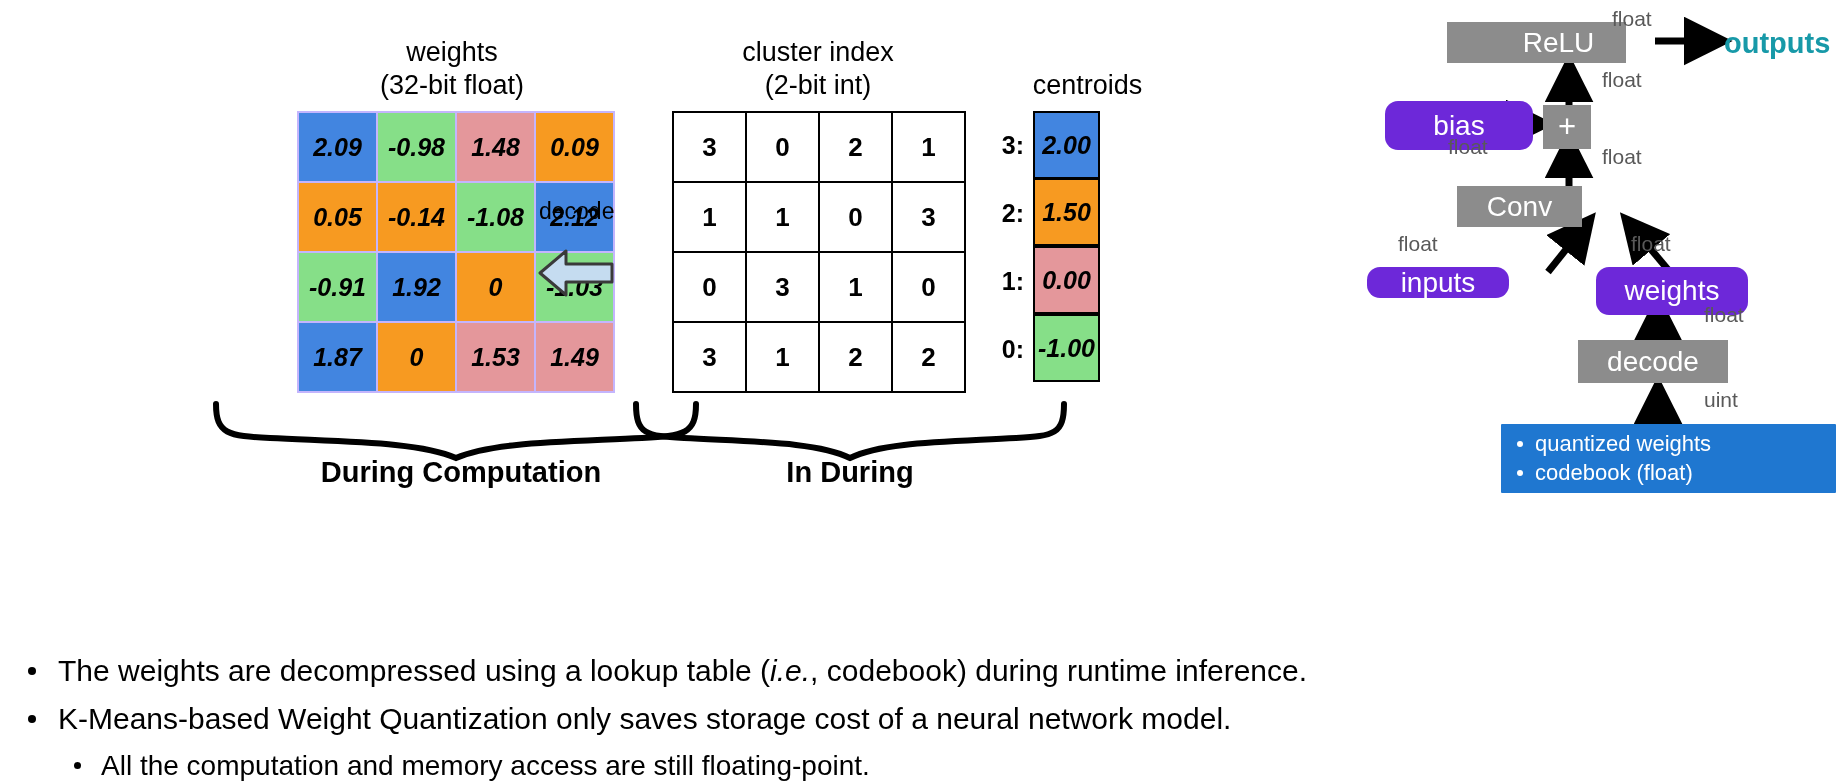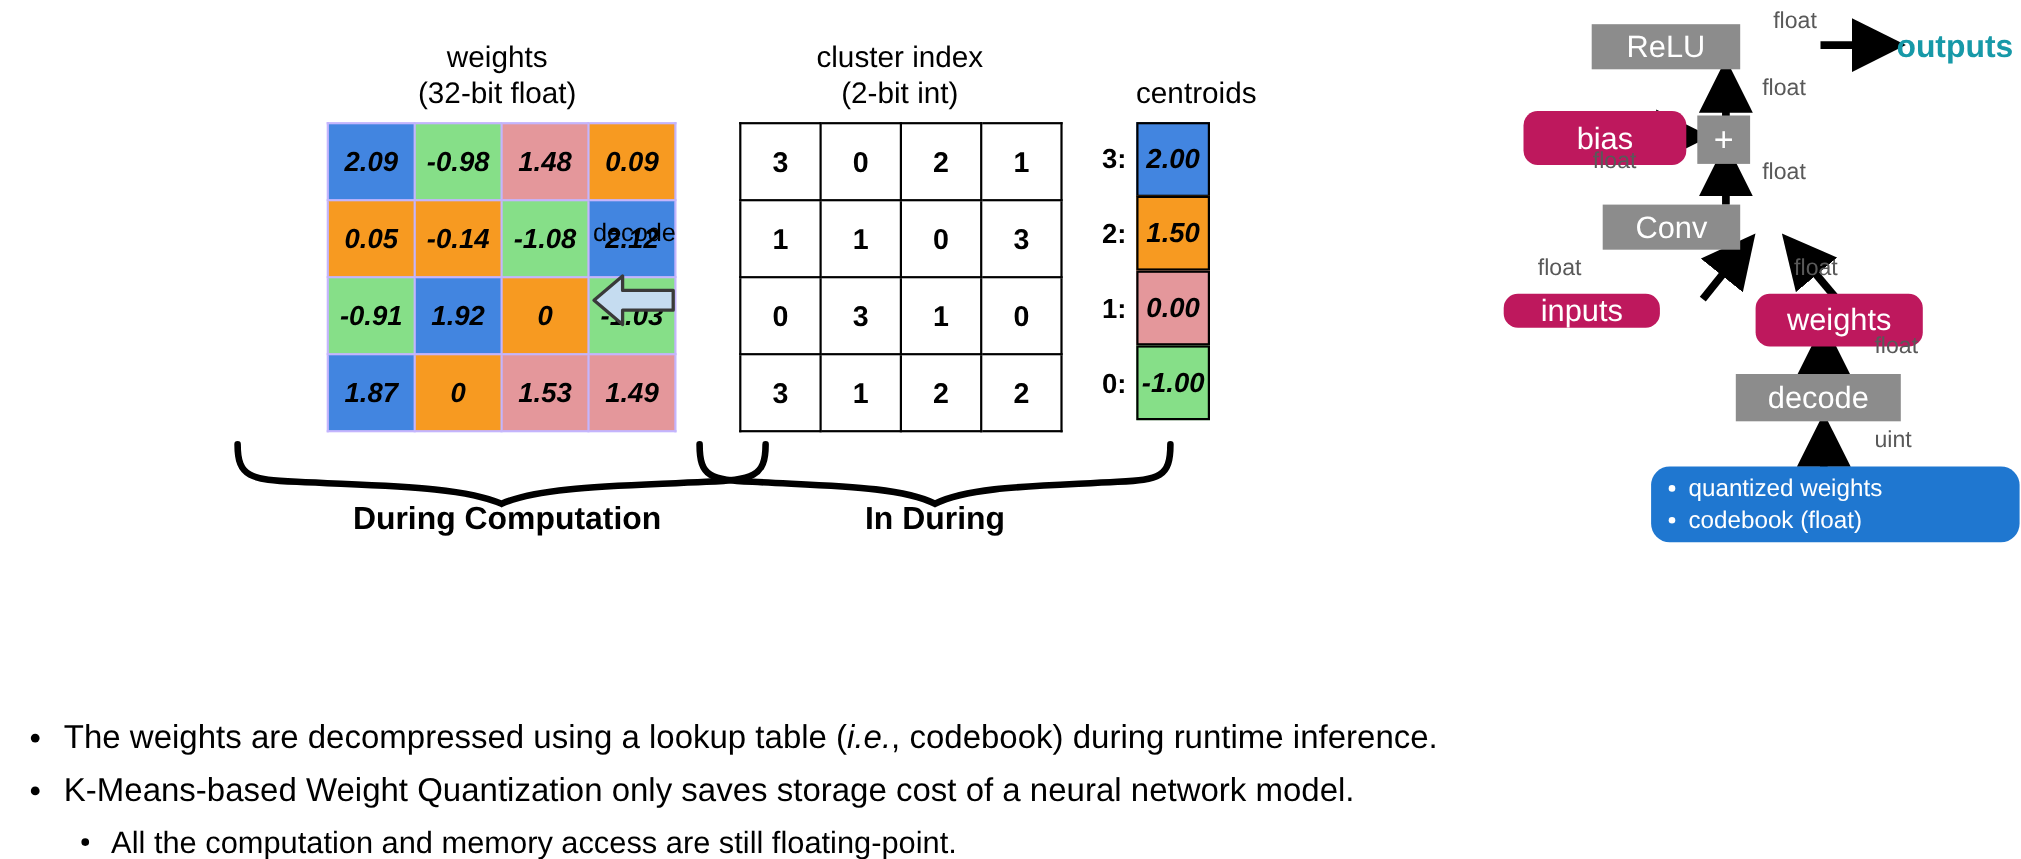--- a/index.html
+++ b/index.html
@@ -42,22 +42,22 @@
   #decode-arrow{left:536px;top:245px;}
 
   
   .brace{}
   .caption{font-size:29px;font-weight:bold;color:#000;text-align:center;}
 
   
   .node{position:absolute;display:flex;align-items:center;justify-content:center;
         color:#fff;font-size:28px;font-family:"Liberation Sans",sans-serif;}
   .node-gray{background:#8c8c8c;}
-  .node-teal{background:#be185d;border-radius:13px;}
-  .node-blue{background:#1f77d0;border-radius:17px;}
+  .node-teal{background:#6d28d9;border-radius:13px;}
+  .node-blue{background:#1f77d0;border-radius:1px;}
   .edge-label{position:absolute;font-size:21px;color:#595959;font-family:"Liberation Sans",sans-serif;}
   #outputs-label{position:absolute;font-size:29px;font-weight:bold;color:#1799a8;}
   .bullet-line{position:absolute;display:flex;align-items:flex-start;color:#fff;font-size:22px;}
   .bdot{width:6px;height:6px;background:#fff;border-radius:50%;margin:10px 12px 0 0;flex:none;}
 
   
   #bullets{left:18px;top:648px;width:1800px;}
   .b1{display:flex;align-items:flex-start;font-size:30px;line-height:46px;color:#000;margin-bottom:2px;}
   .b1 .dot{width:8px;height:8px;border-radius:50%;background:#000;margin:19px 22px 0 10px;flex:none;}
   .b2{display:flex;align-items:flex-start;font-size:28px;line-height:44px;color:#000;margin-left:56px;}
@@ -189,21 +189,21 @@
 
     <line x1="278" y1="272" x2="318" y2="222" stroke="#000" stroke-width="7" marker-end="url(#ah)"></line>
 
     <line x1="400" y1="272" x2="358" y2="222" stroke="#000" stroke-width="7" marker-end="url(#ah)"></line>
 
     <line x1="388" y1="340" x2="388" y2="305" stroke="#000" stroke-width="7" marker-end="url(#ah)"></line>
 
     <line x1="388" y1="425" x2="388" y2="388" stroke="#000" stroke-width="7" marker-end="url(#ah)"></line>
   </svg>
 
-  <div class="node node-gray" style="left:1447px;top:22px;width:135px;height:41px;">ReLU</div>
+  <div class="node node-gray" style="left:1447px;top:22px;width:135px;height:41px;padding-left:44px;">ReLU</div>
   <div class="node node-gray" style="left:1543px;top:105px;width:48px;height:44px;font-size:31px;">+</div>
   <div class="node node-gray" style="left:1457px;top:186px;width:125px;height:41px;">Conv</div>
   <div class="node node-teal" style="left:1385px;top:101px;width:148px;height:49px;">bias</div>
   <div class="node node-teal" style="left:1367px;top:267px;width:142px;height:31px;">inputs</div>
   <div class="node node-teal" style="left:1596px;top:267px;width:152px;height:48px;">weights</div>
   <div class="node node-gray" style="left:1578px;top:340px;width:150px;height:43px;">decode</div>
 
   <div class="node node-blue" style="left:1501px;top:424px;width:335px;height:69px;flex-direction:column;align-items:flex-start;justify-content:center;padding-left:0;">
     <div class="bullet-line" style="position:static;margin:0 0 3px 16px;">
       <span class="bdot"></span>

